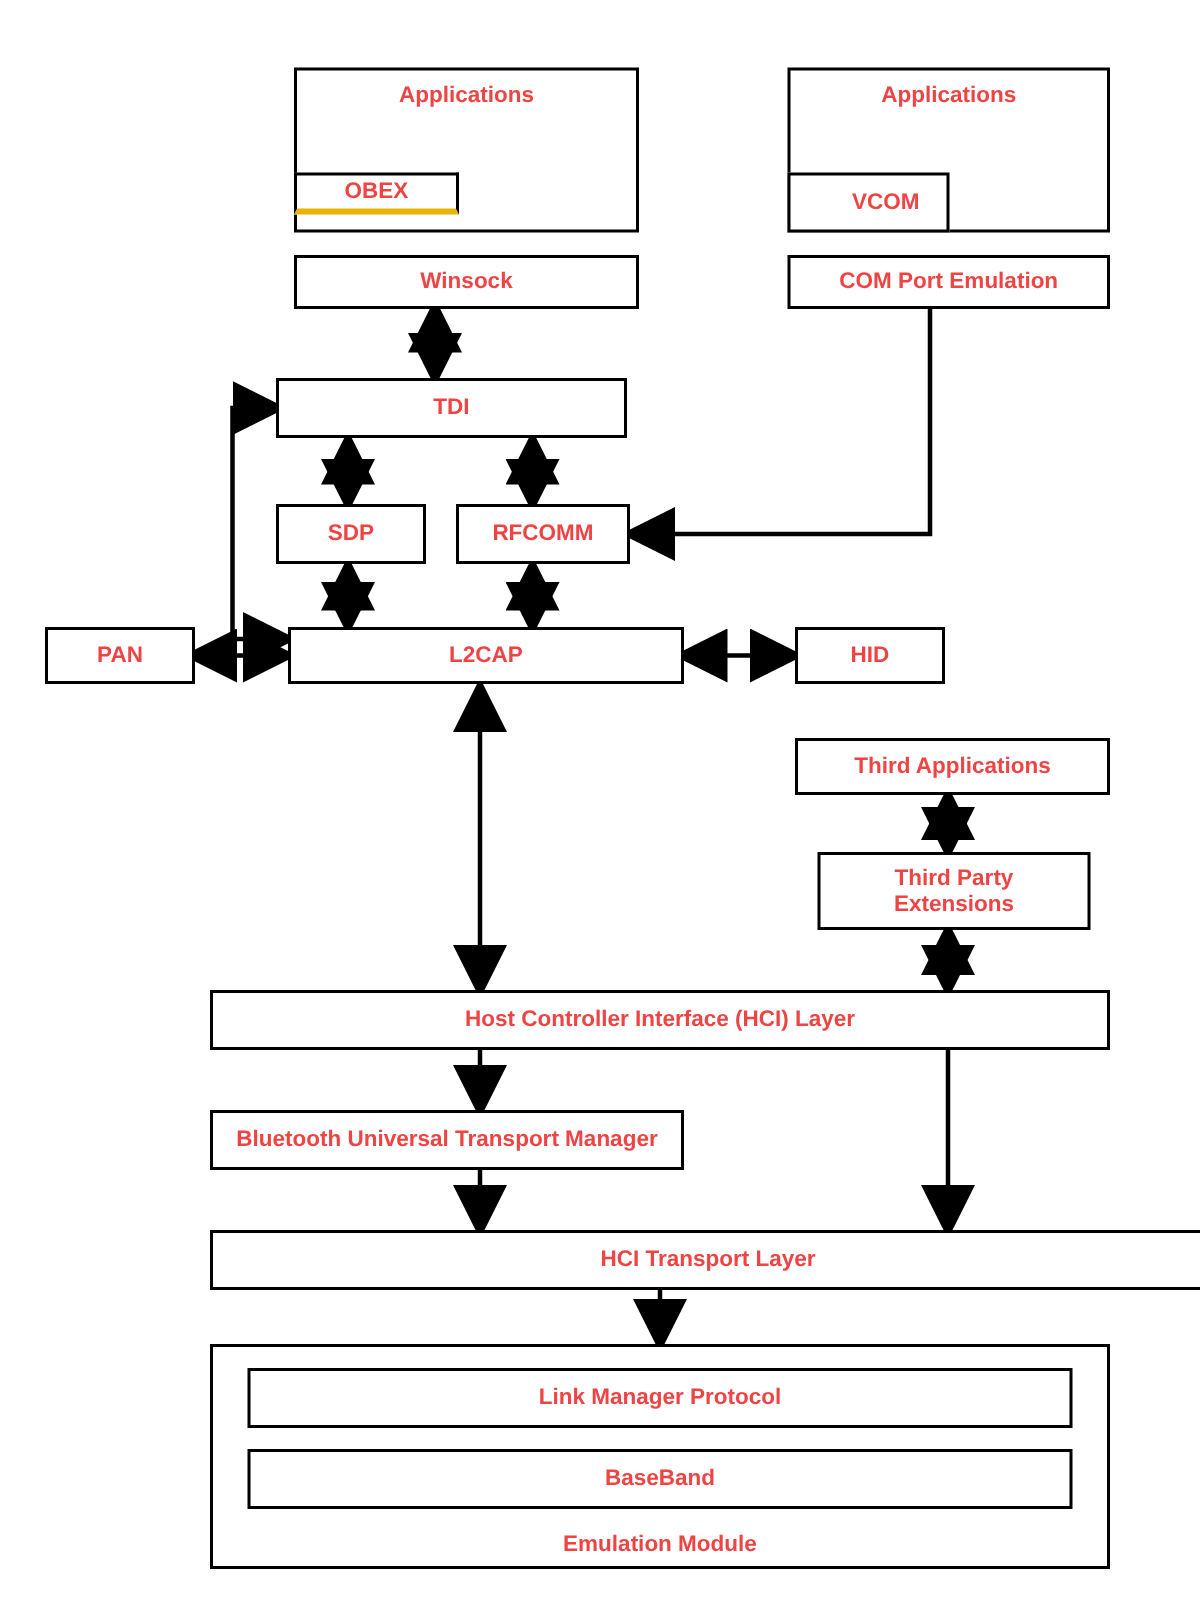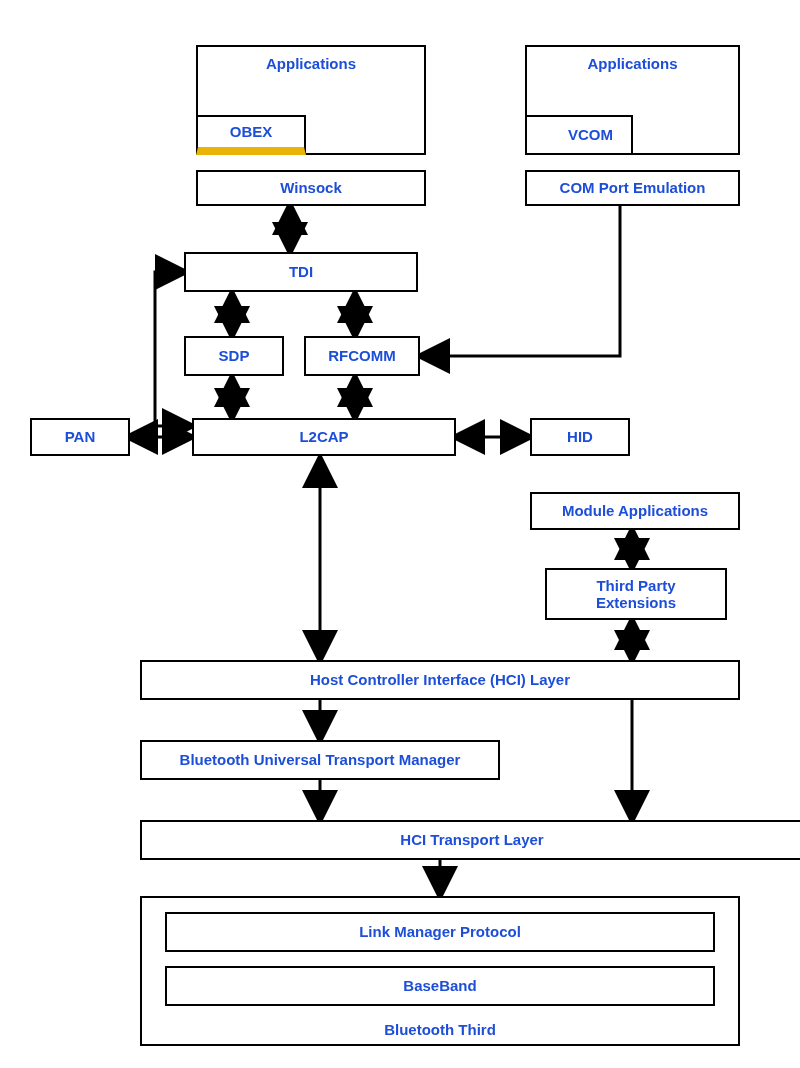--- a/index.html
+++ b/index.html
@@ -12,21 +12,21 @@
     position: relative;
     width: 800px;
     height: 1068px;
     background: #ffffff;
   }
   .box {
     position: absolute;
     border: 2px solid #000;
     background: #fff;
     font-weight: bold;
-    color: #1d4ed8;
+    color: #ef4444;
     font-size: 15px;
     display: flex;
     align-items: center;
     justify-content: center;
     text-align: center;
     line-height: 1.15;
     padding: 2px 4px;
     box-sizing: border-box;
   }
   .box-top-label {
@@ -92,21 +92,21 @@
 
     <line x1="632" y1="700" x2="632" y2="820" stroke="#000" stroke-width="3" marker-end="url(#arrowEndOnly)"></line>
 
     <line x1="440" y1="860" x2="440" y2="896" stroke="#000" stroke-width="3" marker-end="url(#arrowEndOnly)"></line>
   </svg>
 
   <div class="box box-top-label" style="left:196px; top:45px; width:230px; height:110px;">
     <span>Applications</span>
   </div>
 
-  <div class="box" style="left:196px; top:115px; width:110px; height:40px; border-left:2px solid #000; border-bottom:8px solid #eab308;">
+  <div class="box" style="left:196px; top:115px; width:110px; height:28px; border-left:2px solid #000; border-bottom:4px solid #eab308;">
     <span>OBEX</span>
   </div>
 
   <div class="box box-top-label" style="left:525px; top:45px; width:215px; height:110px;">
     <span>Applications</span>
   </div>
 
   <div class="box" style="left:525px; top:115px; width:108px; height:40px;padding-left:27px;">
     <span>VCOM</span>
   </div>
@@ -137,42 +137,42 @@
 
   <div class="box" style="left:192px; top:418px; width:264px; height:38px;">
     <span>L2CAP</span>
   </div>
 
   <div class="box" style="left:530px; top:418px; width:100px; height:38px;">
     <span>HID</span>
   </div>
 
   <div class="box" style="left:530px; top:492px; width:210px; height:38px;">
-    <span>Module Applications</span>
+    <span>Third Applications</span>
   </div>
 
   <div class="box" style="left:545px; top:568px; width:182px; height:52px; white-space:pre-line;text-align:center;">
     <span>Third Party
 Extensions</span>
   </div>
 
   <div class="box" style="left:140px; top:660px; width:600px; height:40px;">
     <span>Host Controller Interface (HCI) Layer</span>
   </div>
 
-  <div class="box" style="left:140px; top:740px; width:360px; height:40px;">
+  <div class="box" style="left:140px; top:740px; width:316px; height:40px;">
     <span>Bluetooth Universal Transport Manager</span>
   </div>
 
   <div class="box" style="left:140px; top:820px; width:664px; height:40px;">
     <span>HCI Transport Layer</span>
   </div>
 
   <div class="box" style="left:140px; top:896px; width:600px; height:150px; align-items:flex-end; padding-bottom:6px;">
-    <span>Bluetooth Third</span>
+    <span>Emulation Module</span>
   </div>
 
   <div class="box" style="left:165px; top:912px; width:550px; height:40px;">
     <span>Link Manager Protocol</span>
   </div>
 
   <div class="box" style="left:165px; top:966px; width:550px; height:40px;text-align:right;">
     <span>BaseBand</span>
   </div>
 

